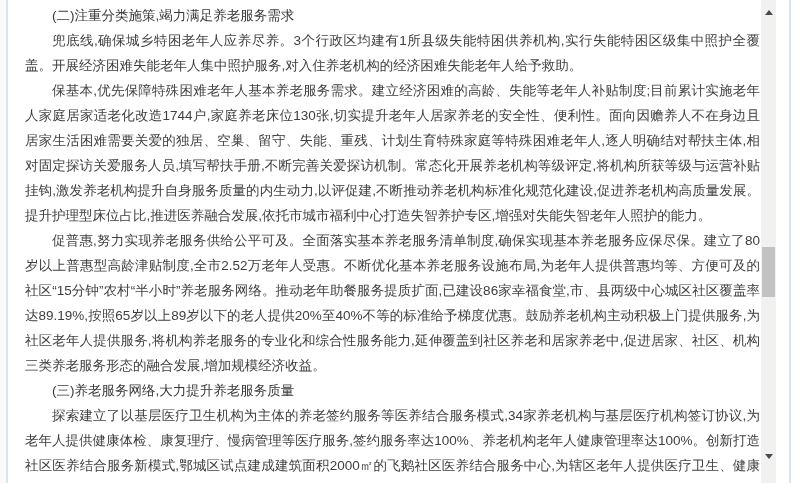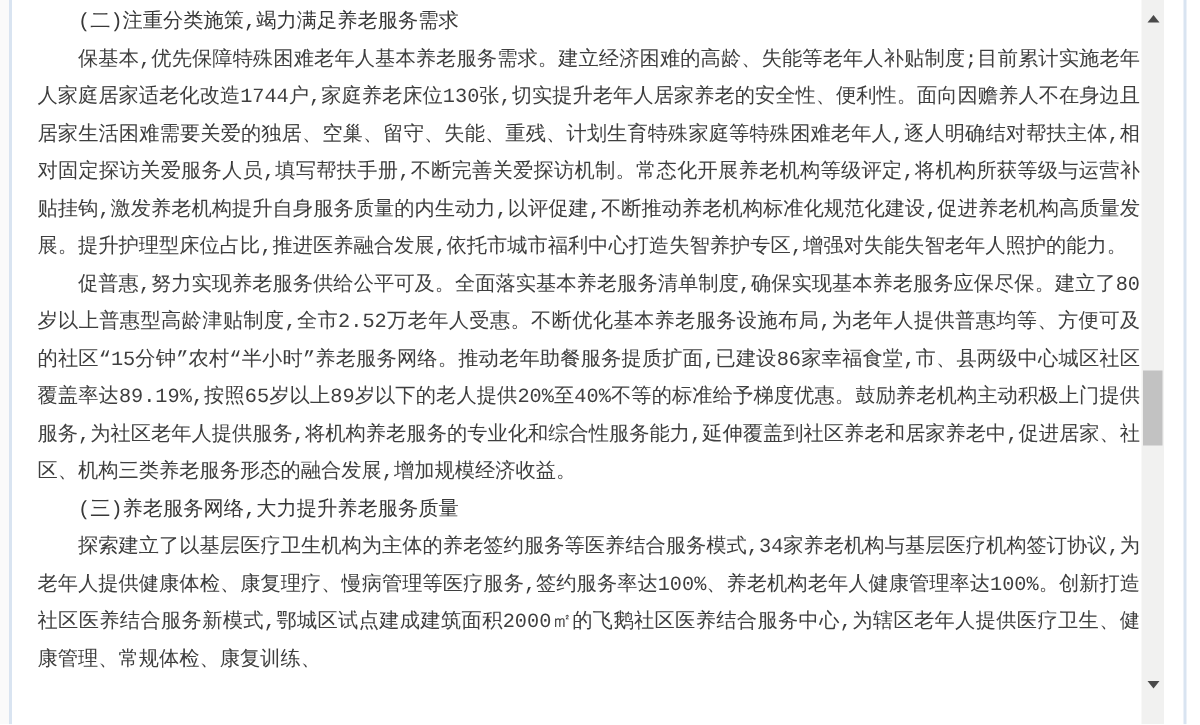--- a/index.html
+++ b/index.html
@@ -2,21 +2,21 @@
 <html><head>
 <meta charset="utf-8">
 <style>
   html, body { margin: 0; padding: 0; background: #ffffff; }
   .page {
     position: relative;
     width: 800px;
     height: 483px;
     background: #ffffff;
     overflow: hidden;
-    font-family: Liberation Mono, monospace;
+    font-family: Liberation Sans, sans-serif;
   }
   
   .left-gutter {
     position: absolute;
     left: 0; top: 0; bottom: 0;
     width: 6px;
     background: #fafafa;
   }
   .panel-border {
     position: absolute;
@@ -87,20 +87,21 @@
 </style>
 </head>
 <body>
 
 <div class="page">
   <div class="left-gutter"></div>
   <div class="panel-border left"></div>
 
   <div class="content">
     <p class="heading">(二)注重分类施策,竭力满足养老服务需求</p>
+    <p>兜底线,确保城乡特困老年人应养尽养。3个行政区均建有1所县级失能特困供养机构,实行失能特困区级集中照护全覆盖。开展经济困难失能老年人集中照护服务,对入住养老机构的经济困难失能老年人给予救助。</p>
     <p>保基本,优先保障特殊困难老年人基本养老服务需求。建立经济困难的高龄、失能等老年人补贴制度;目前累计实施老年人家庭居家适老化改造1744户,家庭养老床位130张,切实提升老年人居家养老的安全性、便利性。面向因赡养人不在身边且居家生活困难需要关爱的独居、空巢、留守、失能、重残、计划生育特殊家庭等特殊困难老年人,逐人明确结对帮扶主体,相对固定探访关爱服务人员,填写帮扶手册,不断完善关爱探访机制。常态化开展养老机构等级评定,将机构所获等级与运营补贴挂钩,激发养老机构提升自身服务质量的内生动力,以评促建,不断推动养老机构标准化规范化建设,促进养老机构高质量发展。提升护理型床位占比,推进医养融合发展,依托市城市福利中心打造失智养护专区,增强对失能失智老年人照护的能力。</p>
     <p>促普惠,努力实现养老服务供给公平可及。全面落实基本养老服务清单制度,确保实现基本养老服务应保尽保。建立了80岁以上普惠型高龄津贴制度,全市2.52万老年人受惠。不断优化基本养老服务设施布局,为老年人提供普惠均等、方便可及的社区“15分钟”农村“半小时”养老服务网络。推动老年助餐服务提质扩面,已建设86家幸福食堂,市、县两级中心城区社区覆盖率达89.19%,按照65岁以上89岁以下的老人提供20%至40%不等的标准给予梯度优惠。鼓励养老机构主动积极上门提供服务,为社区老年人提供服务,将机构养老服务的专业化和综合性服务能力,延伸覆盖到社区养老和居家养老中,促进居家、社区、机构三类养老服务形态的融合发展,增加规模经济收益。</p>
     <p class="heading">(三)养老服务网络,大力提升养老服务质量</p>
     <p>探索建立了以基层医疗卫生机构为主体的养老签约服务等医养结合服务模式,34家养老机构与基层医疗机构签订协议,为老年人提供健康体检、康复理疗、慢病管理等医疗服务,签约服务率达100%、养老机构老年人健康管理率达100%。创新打造社区医养结合服务新模式,鄂城区试点建成建筑面积2000㎡的飞鹅社区医养结合服务中心,为辖区老年人提供医疗卫生、健康管理、常规体检、康复训练、</p>
   </div>
 
   <div class="scrollbar">
     <div class="scroll-btn up">
       <span class="arrow-icon up"></span>
     </div>

